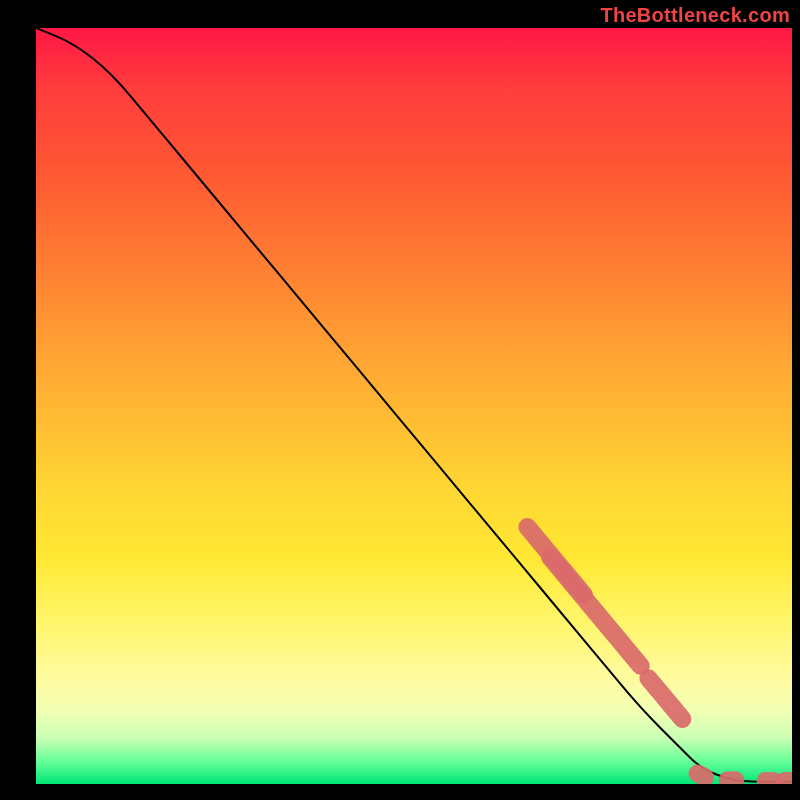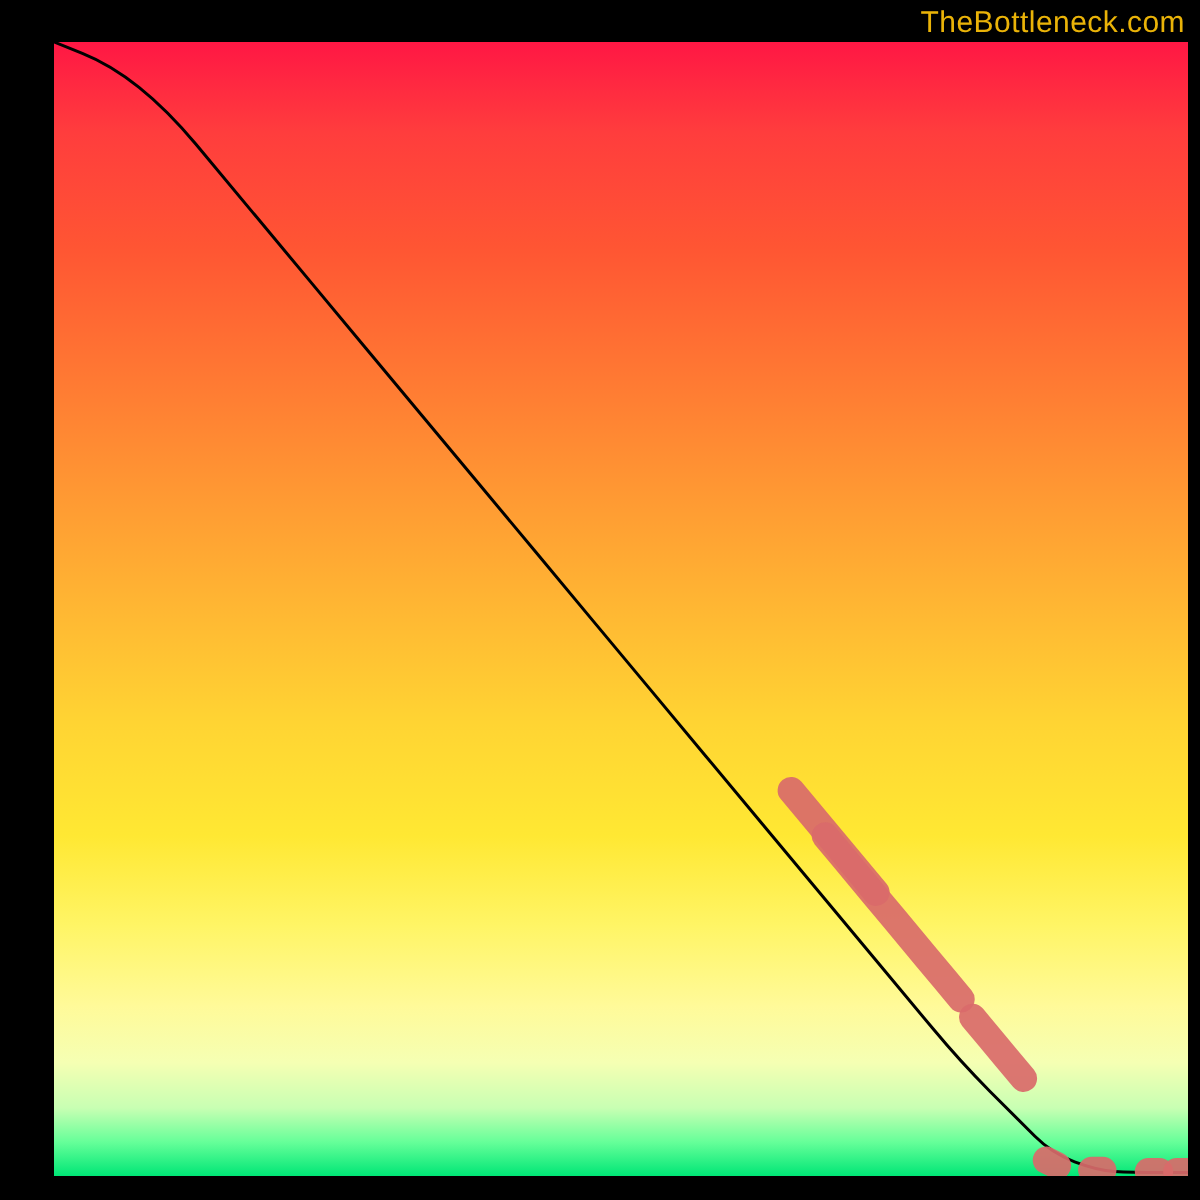--- a/index.html
+++ b/index.html
@@ -8,23 +8,23 @@
     height: 800px;
     background: #000;
     position: relative;
     overflow: hidden;
     font-family: Arial, sans-serif;
   }
   .attribution {
     position: absolute;
     top: 4px;
     right: 10px;
-    color: #eab308;
+    color: #ef4444;
     font-size: 20px;
-    font-weight: normal;
+    font-weight: bold;
     letter-spacing: 0.3px;
     z-index: 10;
   }
   .plot-area {
     position: absolute;
     left: 36px;
     top: 28px;
     width: 756px;
     height: 756px;
     background: linear-gradient(to bottom,

